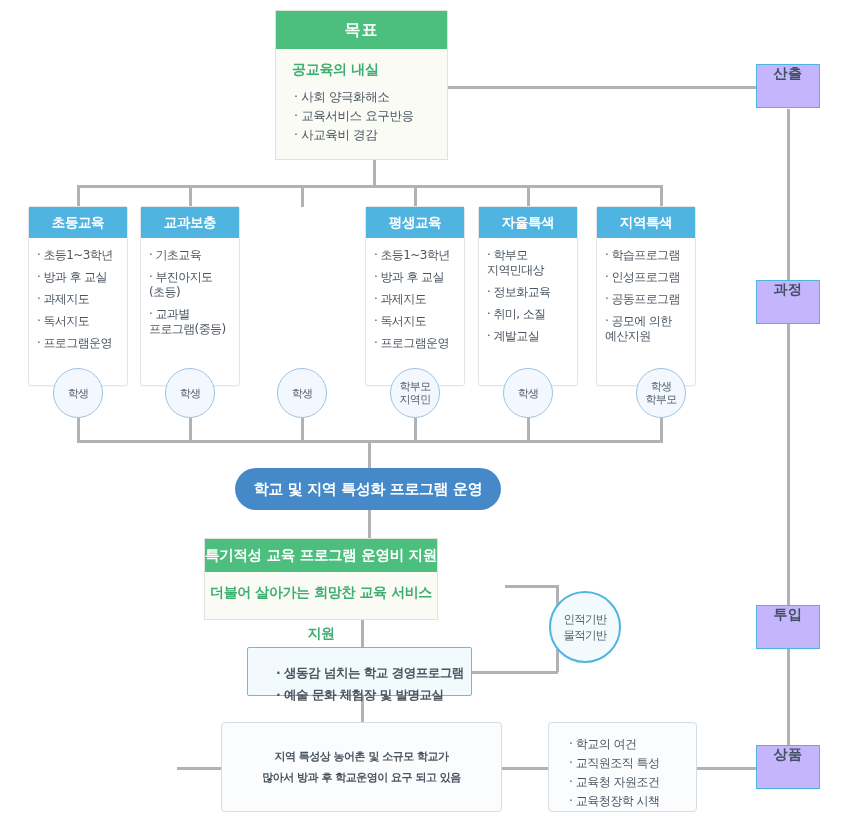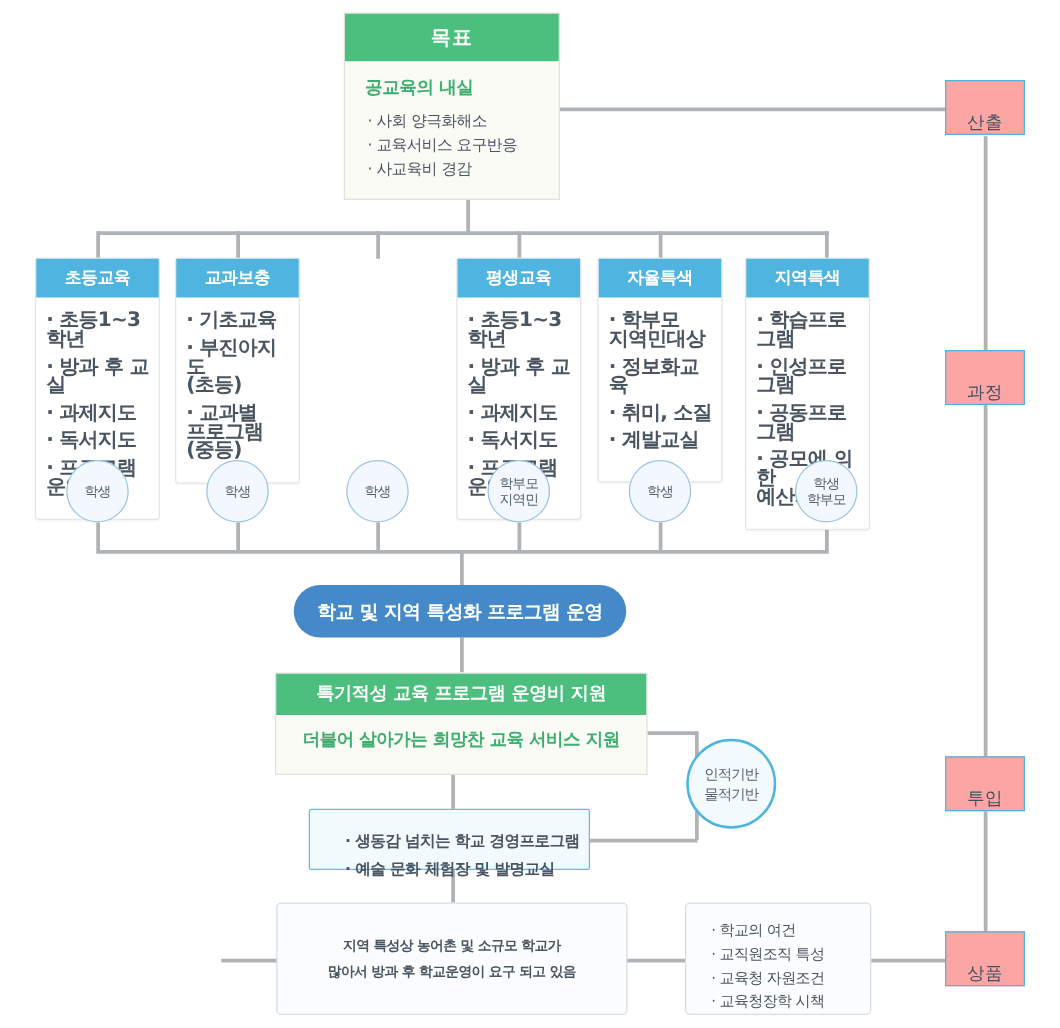--- a/index.html
+++ b/index.html
@@ -82,27 +82,26 @@
     text-align: center;
     height: 31px;
     line-height: 31px;
     letter-spacing: -0.4px;
   }
   .cat-body {
     padding: 10px 7px 12px 8px;
     min-height: 125px;
   }
   .cat-li {
-    font-size: 16px;
+    font-size: 12px;
     line-height: 15px;
     color: #4a5560;
     letter-spacing: -0.6px;
     margin-bottom: 7px;
     white-space: pre-line;
-    font-weight: bold;
   }
 
   
   .circle {
     position: absolute;
     width: 50px; height: 50px;
     border-radius: 50%;
     background: #f2f8fd;
     border: 1.5px solid #9cc3e3;
     box-sizing: border-box;
@@ -207,28 +206,28 @@
     color: #4a5560;
     letter-spacing: -0.5px;
     white-space: pre-line;
     font-weight: bold;
   }
 
   
   .stage-label {
     position: absolute;
     width: 64px; height: 44px;
-    background: #fca5a5;
+    background: #c4b5fd;
     border: 1.5px solid #4fb4e0;
     box-sizing: border-box;
     display: flex;
-    align-items: flex-end;
+    align-items: flex-start;
     justify-content: center;
     font-size: 14px;
-    font-weight: normal;
+    font-weight: bold;
     color: #41505f;
     letter-spacing: 0.5px;
   }
 </style>
 </head>
 <body>
 
 <div id="stage">
 
   <div class="line-v" style="left:373px; top:160px; height:26px;"></div>
@@ -349,21 +348,21 @@
   <div class="circle" style="left:390px; top:368px;"><span>학부모
 지역민</span></div>
   <div class="circle" style="left:503px; top:368px;"><span>학생</span></div>
   <div class="circle" style="left:636px; top:368px;"><span>학생
 학부모</span></div>
 
   <div class="pill" style="left:235px; top:468px; width:266px; height:42px;">
     <span>학교 및 지역 특성화 프로그램 운영</span>
   </div>
 
-  <div class="support" style="left:220px; top:538px; width:298px; height:82px;">
+  <div class="support" style="left:204px; top:538px; width:234px; height:82px;">
     <div class="support-head">특기적성 교육 프로그램 운영비 지원</div>
     <div class="support-sub">더불어 살아가는 희망찬 교육 서비스 지원</div>
   </div>
 
   <div class="circle circle-big" style="left:549px; top:591px;">
     <span>인적기반
 물적기반</span>
   </div>
 
   <div class="prog" style="left:247px; top:647px; width:225px; height:49px;font-weight:bold;">

